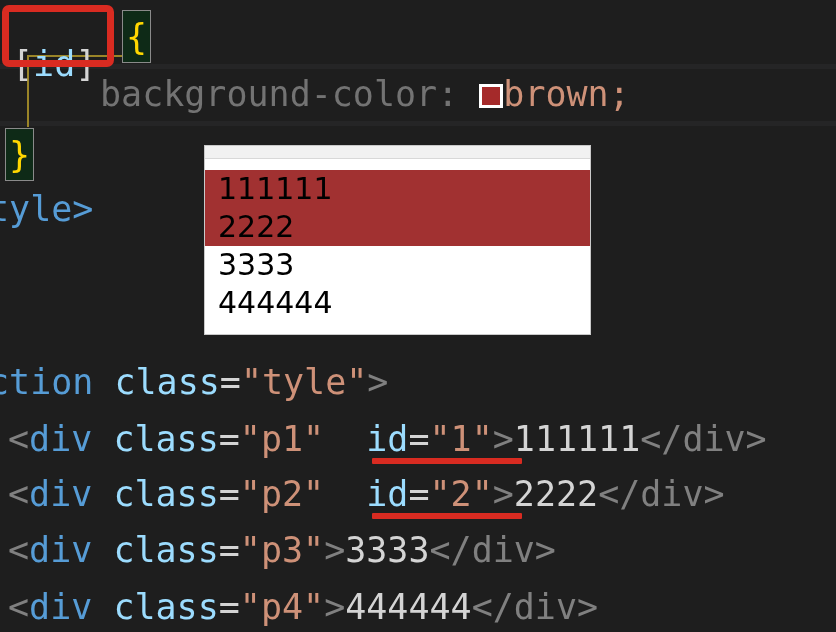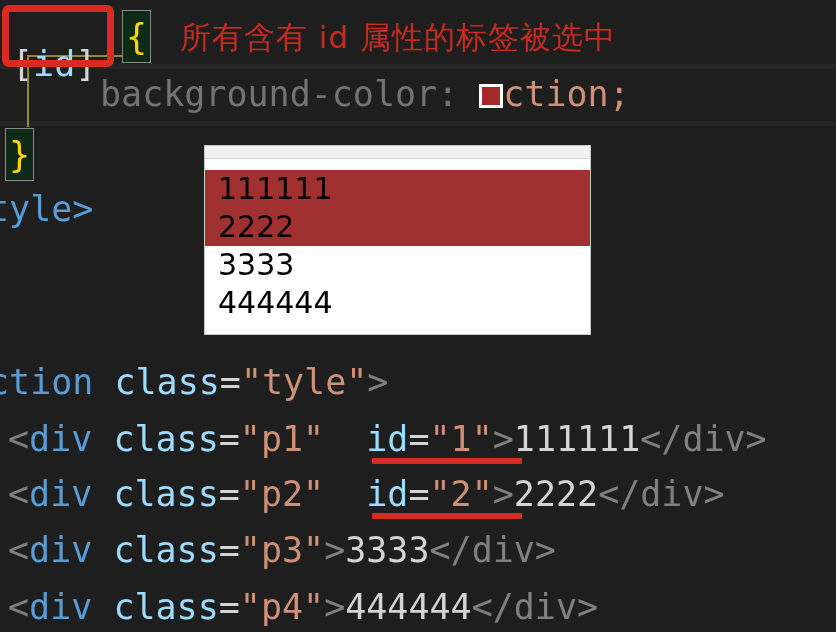--- a/index.html
+++ b/index.html
@@ -159,23 +159,22 @@
   <div class="indent-guide" style="left:27px; top:55px; width:105px; height:2px;"></div>
 
   <div class="code-line" style="top:12px; left:12px;margin-top:35px;"><span class="tok-bracket">[</span><span class="tok-attr">id</span><span class="tok-bracket">]</span></div>
 
   <div class="bracket-box" style="left:122px; top:10px; width:29px; height:53px;">
       <span style="left:3px; top:9px;">{</span>
     </div>
 
   <div class="red-box" style="left:2px; top:5px; width:112px; height:62px;"></div>
 
-  <div class="annotation" style="left:180px; top:22px;">所有含有 id 属性的标签被选中</div>
-
-  <div class="code-line" style="top:77px; left:100px;"><span class="tok-prop">background-color:</span><span class="tok-punct"> </span><span class="color-swatch"></span><span class="tok-val">ction;</span></div>
+
+  <div class="code-line" style="top:77px; left:100px;"><span class="tok-prop">background-color:</span><span class="tok-punct"> </span><span class="color-swatch"></span><span class="tok-val">brown;</span></div>
 
   <div class="bracket-box" style="left:5px; top:128px; width:29px; height:53px;">
       <span style="left:3px; top:9px;">}</span>
     </div>
 
   <div class="code-line" style="top:192px; left:-12px;"><span class="tok-tag">tyle&gt;</span></div>
 
   <div class="code-line" style="top:365px; left:-12px;"><span class="tok-tag">ction </span><span class="tok-attr">class</span><span class="tok-eq">=</span><span class="tok-str">"</span><span class="tok-str">tyle</span><span class="tok-str">"</span><span class="tok-punct">&gt;</span></div>
 
   <div class="code-line" style="top:422px; left:8px;"><span class="tok-punct">&lt;</span><span class="tok-tag">div</span><span class="tok-text"> </span><span class="tok-attr">class</span><span class="tok-eq">=</span><span class="tok-str">"</span><span class="tok-str">p1</span><span class="tok-str">"</span><span class="tok-text">  </span><span class="tok-attr">id</span><span class="tok-eq">=</span><span class="tok-str">"</span><span class="tok-str">1</span><span class="tok-str">"</span><span class="tok-punct">&gt;</span><span class="tok-text">111111</span><span class="tok-punct">&lt;/div&gt;</span></div>

